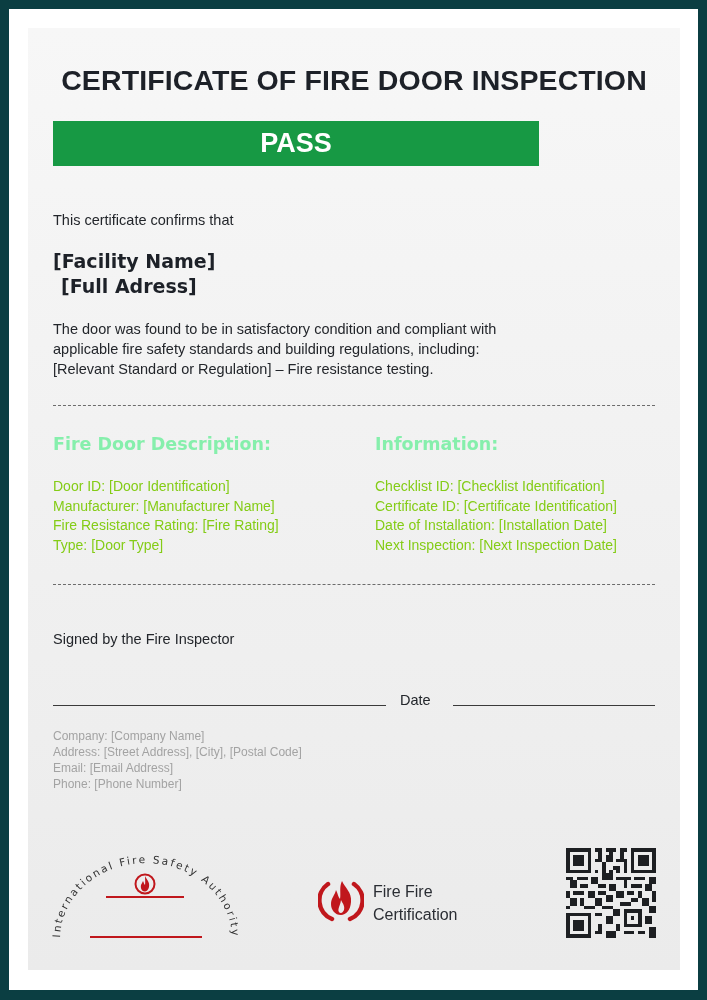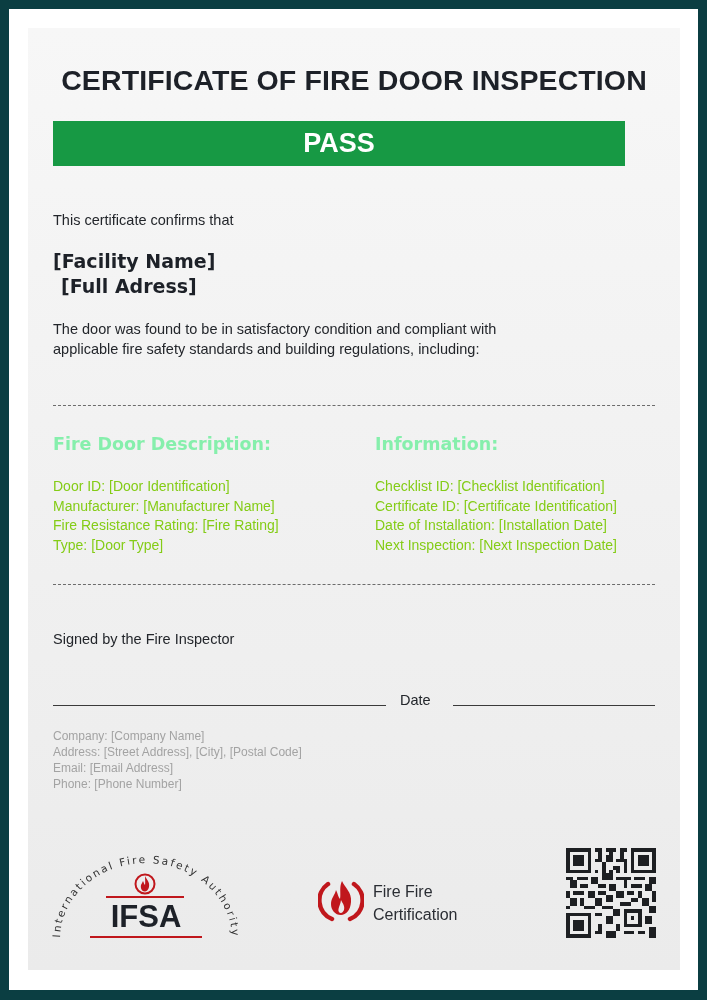--- a/index.html
+++ b/index.html
@@ -18,21 +18,21 @@
     background: linear-gradient(#f7f7f7, #ebebeb);
   }
   .abs { position: absolute; }
   .title {
     left: 53px; top: 64px; width: 602px;
     font-family: "Liberation Sans", sans-serif; font-weight: bold;
     font-size: 28.5px; color: #1d2128; letter-spacing: 0.1px; white-space: nowrap;
     text-align: center;
   }
   .pass-bar {
-    left: 53px; top: 121px; width: 572px; height: 45px;
+    left: 53px; top: 121px; width: 486px; height: 45px;
     background: #179944; color: #fff;
     font-family: "Liberation Sans", sans-serif; font-weight: bold;
     font-size: 27px; text-align: center; line-height: 45px;
   }
   .txt { color: #23262b; font-size: 14.5px; font-family: "Liberation Sans", sans-serif; white-space: nowrap; }
   .facility { font-size: 19px; font-weight: 600; color: #1d2128; line-height: 25px; font-family: "DejaVu Sans", sans-serif; }
   .para { font-size: 14.5px; line-height: 20px; color: #23262b; font-family: "Liberation Sans", sans-serif; }
   .dash { left: 53px; width: 602px; height: 0; border-top: 1px dashed #6c6c6c; }
   .h2 { font-size: 17.5px; font-weight: 600; color: #86efac; font-family: "DejaVu Sans", sans-serif; white-space: nowrap; }
   .list { font-size: 14px; line-height: 19.5px; color: #84cc16; font-family: "Liberation Sans", sans-serif; white-space: nowrap; }
@@ -50,20 +50,21 @@
 <div class="abs pass-bar">PASS</div>
 
 <div class="abs txt" style="left:53px; top:212px;">This certificate confirms that</div>
 
 <div class="abs facility" style="left:53px; top:249px;">[Facility Name]</div>
 <div class="abs facility" style="left:61px; top:274px;">[Full Adress]</div>
 
 <div class="abs para" style="left:53px; top:319px;">
   <div>The door was found to be in satisfactory condition and compliant with</div>
   <div>applicable fire safety standards and building regulations, including:</div>
+  <div>[Relevant Standard or Regulation] – Fire resistance testing.</div>
 </div>
 
 <div class="abs dash" style="top:405px;"></div>
 
 <div class="abs h2" style="left:53px; top:434px;">Fire Door Description:</div>
 <div class="abs list" style="left:53px; top:477px;">
   <div>Door ID: [Door Identification]</div>
   <div>Manufacturer: [Manufacturer Name]</div>
   <div>Fire Resistance Rating: [Fire Rating]</div>
   <div>Type: [Door Type]</div>
@@ -99,21 +100,20 @@
     </defs>
     <text font-family="DejaVu Sans, sans-serif" font-size="10.5" fill="#333" letter-spacing="2.1">
       <textPath href="#arcPath" startOffset="50%" text-anchor="middle">International Fire Safety Authority</textPath>
     </text>
   </svg>
   <svg class="abs" style="left:86px; top:18px;" width="22" height="22" viewBox="0 0 22 22">
     <circle cx="11" cy="11" r="9.5" fill="none" stroke="#c0171c" stroke-width="2"></circle>
     <path d="M11 3 C13 7 16 9 15 14 C14.5 17 12 18.5 11 18.5 C9 18.5 7 17 6.8 14 C6.6 11 8.5 10 9 8 C10 10 10 11 11 12 C11.5 9 11 6 11 3 Z" fill="#c0171c"></path>
   </svg>
   <div class="abs" style="left:58px; top:41px; width:78px; height:2px; background:#c0171c;"></div>
-  <div class="abs" style="left:42px; top:45px; width:112px; text-align:center; font-family:'Liberation Sans', sans-serif; font-weight:bold; font-size:31px; color:#1d2128; line-height:34px;">IFSA</div>
   <div class="abs" style="left:42px; top:81px; width:112px; height:2px; background:#c0171c;"></div>
 </div>
 
 <svg class="abs" style="left:318px; top:878px;" width="46" height="46" viewBox="0 0 46 46">
   <path d="M10 6 A20 20 0 0 0 14 41" fill="none" stroke="#c0171c" stroke-width="4.5" stroke-linecap="round"></path>
   <path d="M36 6 A20 20 0 0 1 32 41" fill="none" stroke="#c0171c" stroke-width="4.5" stroke-linecap="round"></path>
   <path d="M24 3 C27 10 34 14 33 24 C32.5 32 28 37 23 37 C17 37 13 32 13 26 C13 20 17 17 18 12 C20 16 20 19 22 21 C23 15 21 9 24 3 Z" fill="#c0171c"></path>
   <path d="M23 22 C25 26 27 28 26 32 C25 34 24 35 23 35 C21 35 20 33 20.5 31 C21 28 22.5 26 23 22 Z" fill="#ebebeb"></path>
 </svg>
 <div class="abs fdc-text" style="left:373px; top:880px;">

